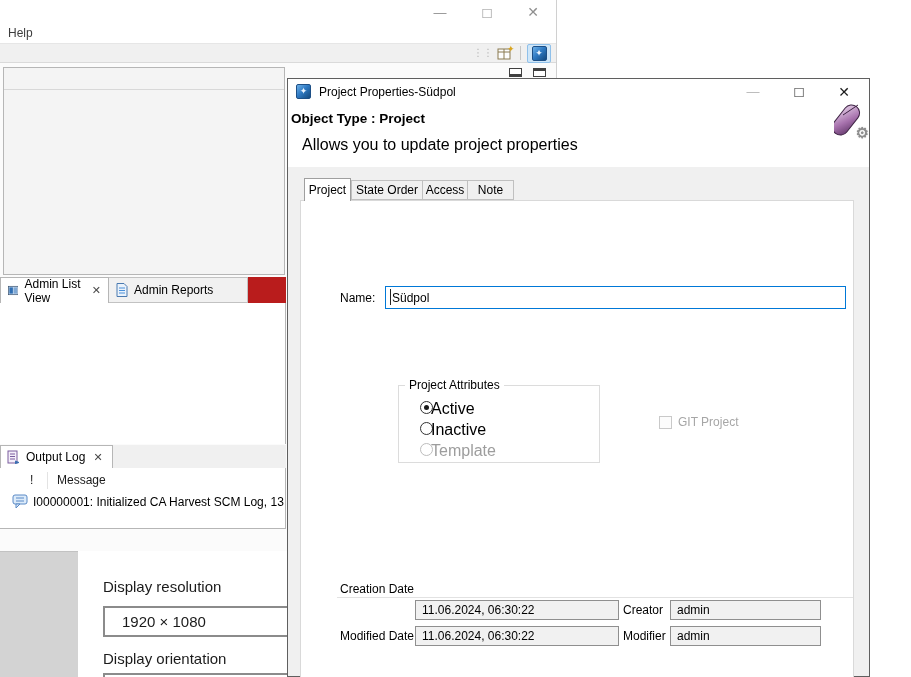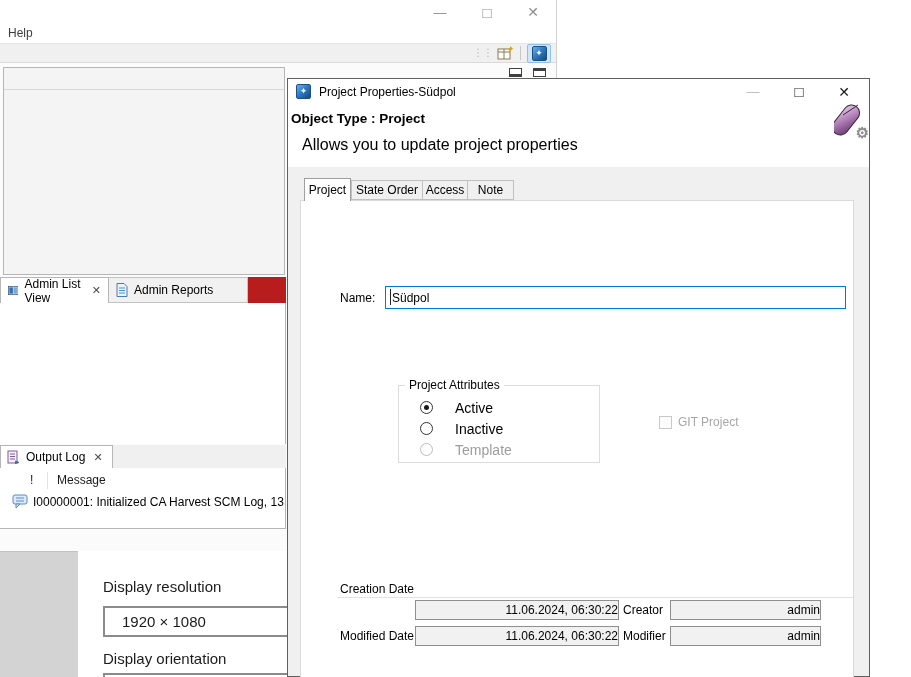--- a/index.html
+++ b/index.html
@@ -87,32 +87,32 @@
 
   #name-label { position:absolute; left:39px; top:90px; font-size:12px; }
   #name-input { position:absolute; left:84px; top:85px; width:461px; height:23px; border:1px solid #0078d7; background:#fff; font-size:12px; font-family:"Liberation Sans",sans-serif; padding:0 2px 0 6px; outline:none; color:#000; }
   #name-caret { position:absolute; left:89px; top:88px; width:1px; height:16px; background:#222; }
 
   #attr-group { position:absolute; left:97px; top:184px; width:202px; height:78px; border:1px solid #dcdcdc; }
   #attr-legend { position:absolute; left:104px; top:177px; background:#fff; padding:0 4px; font-size:12px; }
   .radio { position:absolute; left:119px; width:13px; height:13px; border-radius:50%; border:1px solid #333; background:#fff; }
   .radio .dot { position:absolute; left:3px; top:3px; width:5px; height:5px; border-radius:50%; background:#1a1a1a; }
   .radio.disabled { border-color:#bdbdbd; }
-  .radio-label { position:absolute; left:154px; font-size:14px; }
+  .radio-label { position:absolute; left:130px; font-size:16px; }
   .radio-label.disabled { color:#9d9d9d; }
   #radio-active { top:200px; } #radio-active-label { top:199px; }
   #radio-inactive { top:221px; } #radio-inactive-label { top:220px; }
   #radio-template { top:242px; } #radio-template-label { top:241px; }
 
   #git-checkbox { position:absolute; left:358px; top:215px; width:13px; height:13px; border:1px solid #c9c9c9; background:#fcfcfc; }
   #git-label { position:absolute; left:377px; top:214px; font-size:12px; color:#a6a6a6; }
 
   #props-sep { position:absolute; left:36px; top:396px; width:516px; height:1px; background:#e2e2e2; }
   .prop-label { position:absolute; font-size:12px; color:#000; }
-  .prop-field { position:absolute; height:20px; background:#f1f1f1; border:1px solid #8f8f8f; font-size:12px; line-height:18px; color:#000;text-align:right; }
+  .prop-field { position:absolute; height:20px; background:#f1f1f1; border:1px solid #8f8f8f; font-size:12px; line-height:18px; padding-left:6px; color:#000; }
   #creation-label { left:39px; top:381px; }
   #creation-field { left:114px; top:399px; width:204px; }
   #creator-label { left:322px; top:402px; }
   #creator-field { left:369px; top:399px; width:151px; }
   #modified-label { left:39px; top:428px; }
   #modified-field { left:114px; top:425px; width:204px; }
   #modifier-label { left:322px; top:428px; }
   #modifier-field { left:369px; top:425px; width:151px; }
 </style>
 </head>

